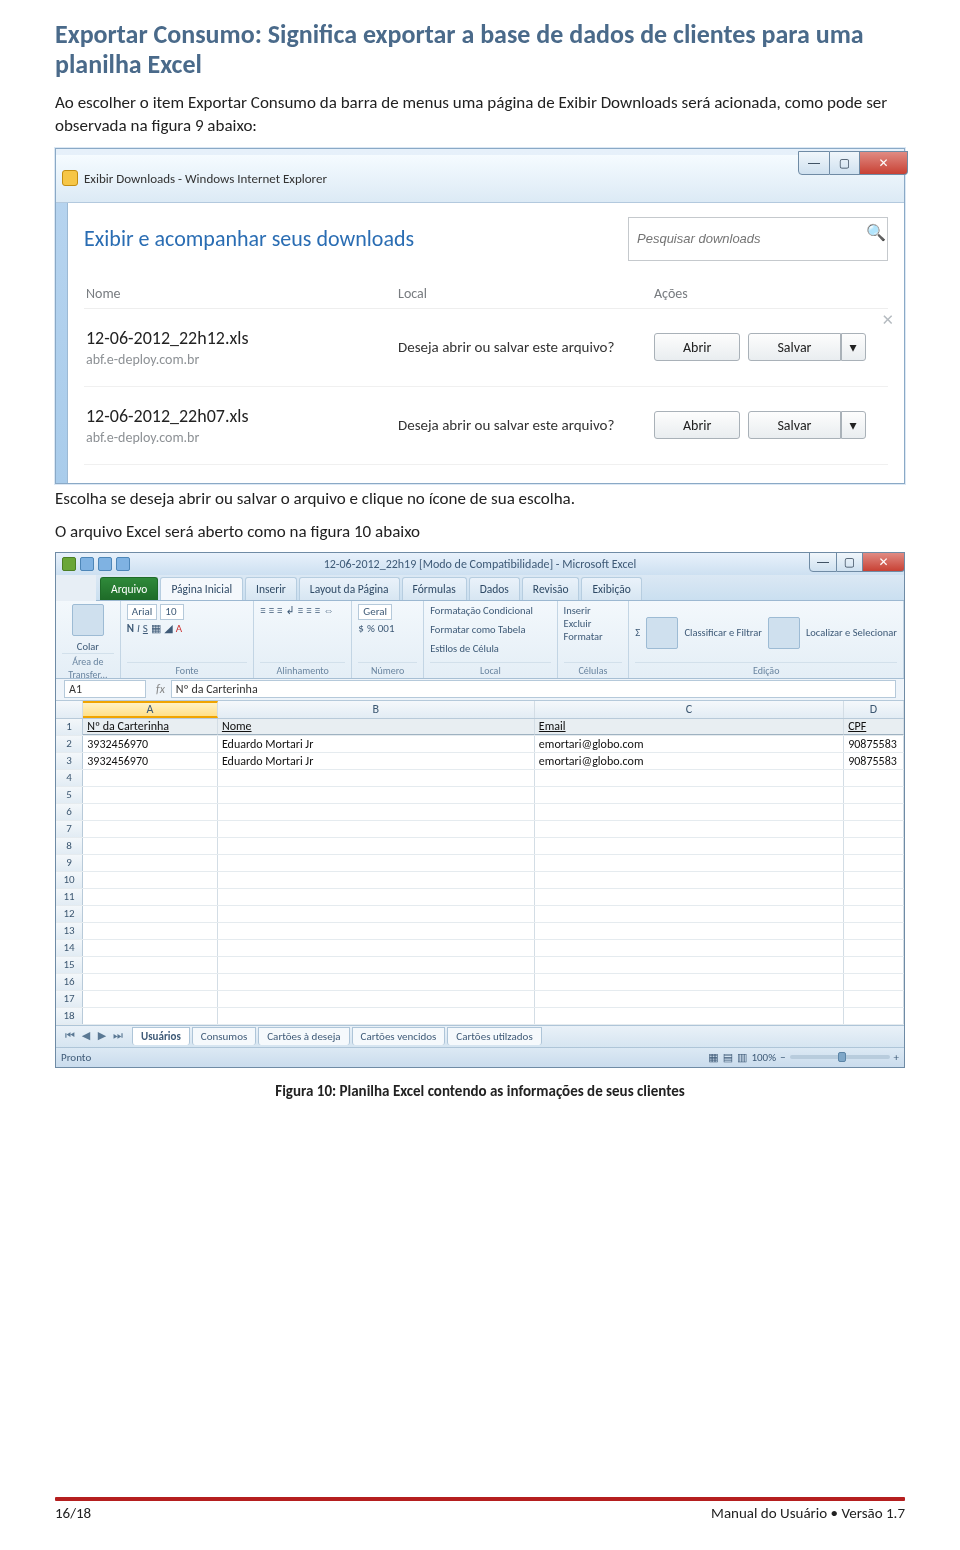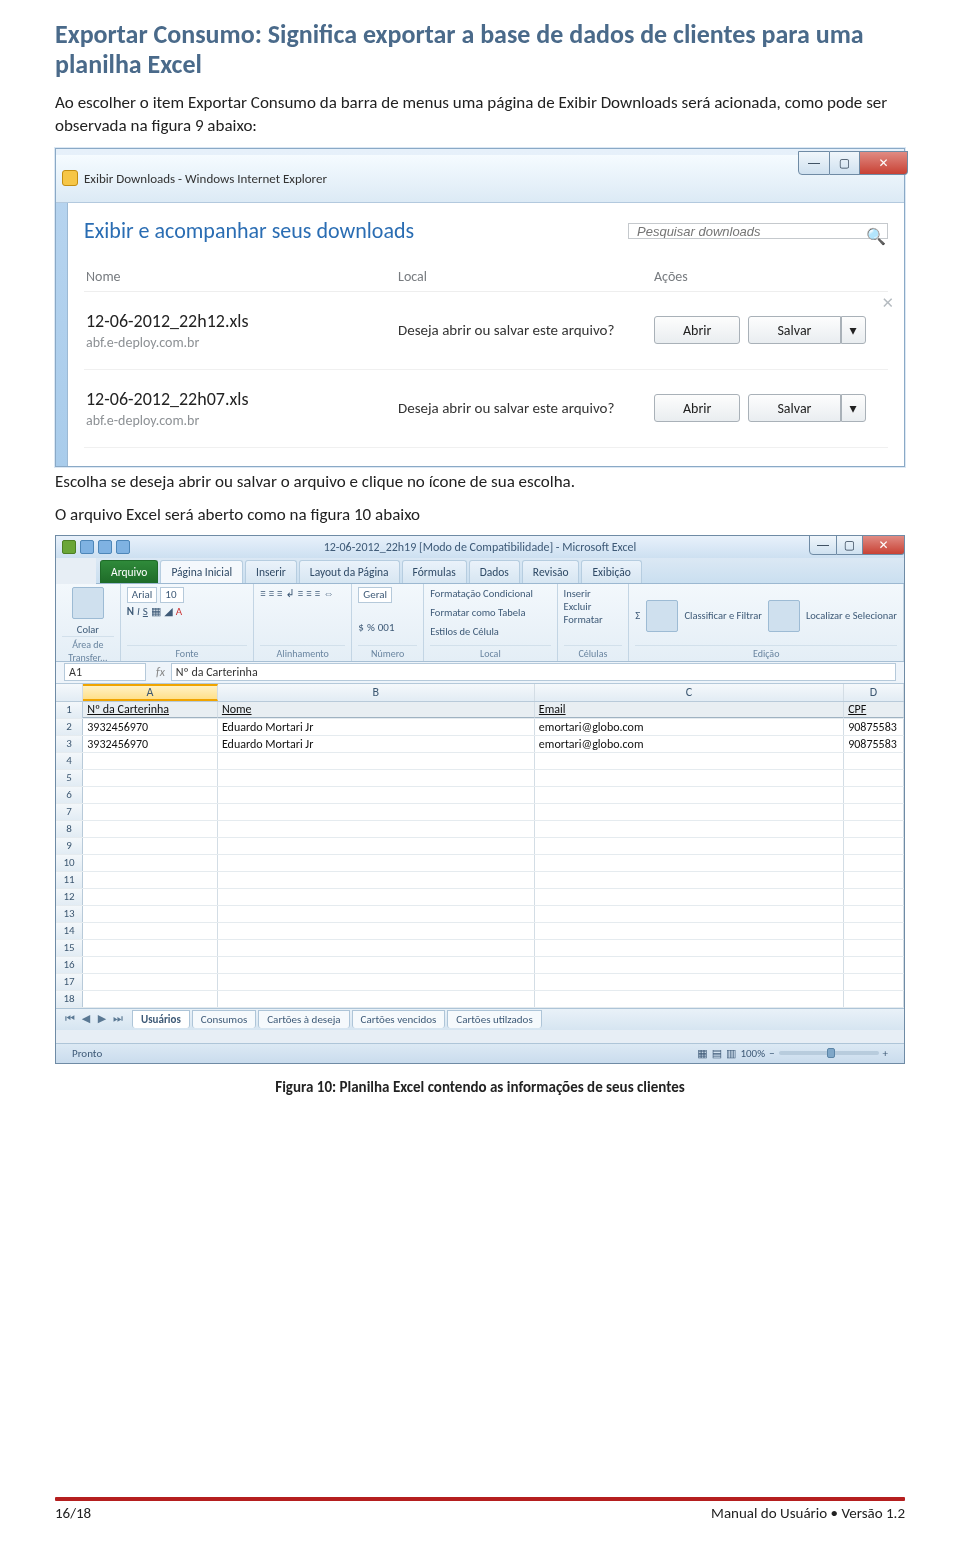--- a/index.html
+++ b/index.html
@@ -15,21 +15,21 @@
   .dl-titlebar .fav { width:16px;height:16px;background:#f6c647;border:1px solid #c38e12;border-radius:3px;margin-right:6px; }
   .dl-titlebar .ttl { font-size:13px; color:#333; }
   .winbtns { position:absolute; top:-4px; right:-4px; display:flex; }
   .wbtn { height:24px; display:flex; align-items:center; justify-content:center; border:1px solid #6f8ba5; background:linear-gradient(#f0f6fb,#cfe1f0); font-family:"Segoe UI Symbol",sans-serif; font-size:12px; color:#2b3d50; }
   .wbtn.min { width:32px; border-radius:0 0 0 4px;}
   .wbtn.max { width:30px; border-left:none; }
   .wbtn.close { width:48px; border-left:none; border-radius:0 0 4px 0; background:linear-gradient(#e08b83,#c84134); color:#fff; }
   .dl-body { background:#fff; padding:14px 16px 18px; }
   .dl-head { display:flex; justify-content:space-between; align-items:center; margin-bottom:18px; }
   .dl-head h2 { color:#2a6db3; font-weight:normal; font-size:22px; }
-  .dl-search { width:260px; height:16px; border:1px solid #c5c9cd; padding:0 28px 0 8px; font-style:italic; color:#8a8f94; font-size:13px; position:relative; }
+  .dl-search { width:260px; height:44px; border:1px solid #c5c9cd; padding:0 28px 0 8px; font-style:italic; color:#8a8f94; font-size:13px; position:relative; }
   .dl-search-wrap { position:relative; }
   .dl-search-wrap .mag { position:absolute; right:6px; top:6px; width:16px;height:16px; color:#666; }
   .dl-cols { display:flex; color:#787c80; font-size:14px; padding:6px 2px; border-bottom:1px solid #eee;}
   .dl-cols .c1{width:39%;} .dl-cols .c2{width:32%;} .dl-cols .c3{width:29%;}
   .dl-row { display:flex; align-items:center; padding:18px 2px; border-bottom:1px solid #f0f0f0; position:relative;}
   .dl-row .c1{width:39%;} .dl-row .c2{width:32%; color:#333; font-size:15px;} .dl-row .c3{width:29%; display:flex; gap:8px; align-items:center; justify-content:flex-start;}
   .dl-file { color:#222; font-size:18px; }
   .dl-host { color:#8d9195; font-size:14px; margin-top:2px; }
   .ie-btn { height:28px; padding:0 28px; background:linear-gradient(#fdfdfd,#e9edf0); border:1px solid #a9b1b8; border-radius:3px; font-size:14px; color:#222; display:flex; align-items:center; }
   .ie-btn.split { padding:0 8px; border-left:1px solid #a9b1b8;}
@@ -71,21 +71,21 @@
   .gr .cell { background:#fff; color:#111; font-size:12px; justify-content:flex-start; overflow:hidden; white-space:nowrap;}
   .gr.hd .cell { background:#dfe7ec; border-bottom:1px solid #9fb2c1;}
   .gr .cell.selhdr { background:#e8eef2; font-weight:normal; text-decoration:underline;}
   .cA{width:140px;} .cB{width:330px;} .cC{width:322px;} .cD{width:62px;}
   .gh .cA{width:140px;} .gh .cB{width:330px;} .gh .cC{width:322px;} .gh .cD{width:62px;}
   .xl-sheets { height:22px; background:linear-gradient(#e9f1f8,#d6e5f1); border-top:1px solid #aec5d8; display:flex; align-items:center; padding:0 6px; gap:2px; font-size:11px;}
   .sheet-tab { padding:2px 8px; background:#f5f9fc; border:1px solid #aec5d8; border-bottom:none; border-radius:0 0 3px 3px; color:#3e5a77;}
   .sheet-tab.active { background:#fff; font-weight:bold;}
   .sheet-nav { display:flex; gap:0; margin-right:4px;}
   .sheet-nav span{width:16px;height:16px;line-height:16px;text-align:center;color:#5a7893;}
-  .xl-status { height:20px; background:linear-gradient(#dce9f4,#cadced); border-top:1px solid #aec5d8; display:flex; align-items:center; justify-content:space-between; padding:0 16px; font-size:11px; color:#3e5a77;margin-top:13px;}
+  .xl-status { height:20px; background:linear-gradient(#dce9f4,#cadced); border-top:1px solid #aec5d8; display:flex; align-items:center; justify-content:space-between; padding:0 5px; font-size:11px; color:#3e5a77;}
   .zoom { display:flex; align-items:center; gap:4px;}
   .zoom .track{width:100px;height:4px;background:#b8ccdd;border-radius:2px;position:relative;} .zoom .thumb{position:absolute;left:48px;top:-3px;width:8px;height:10px;background:#7fa7c8;border:1px solid #5c85a7;border-radius:2px;}
 
   
   .footer { position:absolute; bottom:28px; left:55px; right:55px; }
   .footer .rule { height:4px; background:#b51f1f; margin-bottom:3px; border-radius:1px;}
   .footer .line { display:flex; justify-content:space-between; font-size:15px; color:#222;}
 </style>
 </head>
 <body>
@@ -215,21 +215,21 @@
           <span>≡</span>
           <span>↲</span>
           <span>≡</span>
           <span>≡</span>
           <span>≡</span>
           <span>⇔</span>
         </div>
         <div class="lbl">Alinhamento</div>
       </div>
       <div class="rgrp" style="width:80px;">
-        <div class="body" style="flex-direction:column;gap:18px;">
+        <div class="body" style="flex-direction:column;gap:2px;">
           <div style="background:#fff;border:1px solid #b5c9da;padding:0 4px;height:16px;font-size:11px;">Geral</div>
           <div style="display:flex;gap:3px;">
             <span>$</span>
             <span>%</span>
             <span>001</span>
           </div>
         </div>
         <div class="lbl">Número</div>
       </div>
       <div class="rgrp" style="width:150px;">
@@ -436,15 +436,15 @@
     </div>
   </div>
 
   <div class="fig-caption">Figura 10: Planilha Excel contendo as informações de seus clientes</div>
 </div>
 
 <div class="footer">
   <div class="rule"></div>
   <div class="line">
     <span>16/18</span>
-    <span>Manual do Usuário • Versão 1.2</span>
+    <span>Manual do Usuário • Versão 1.7</span>
   </div>
 </div>
 
 </body></html>

